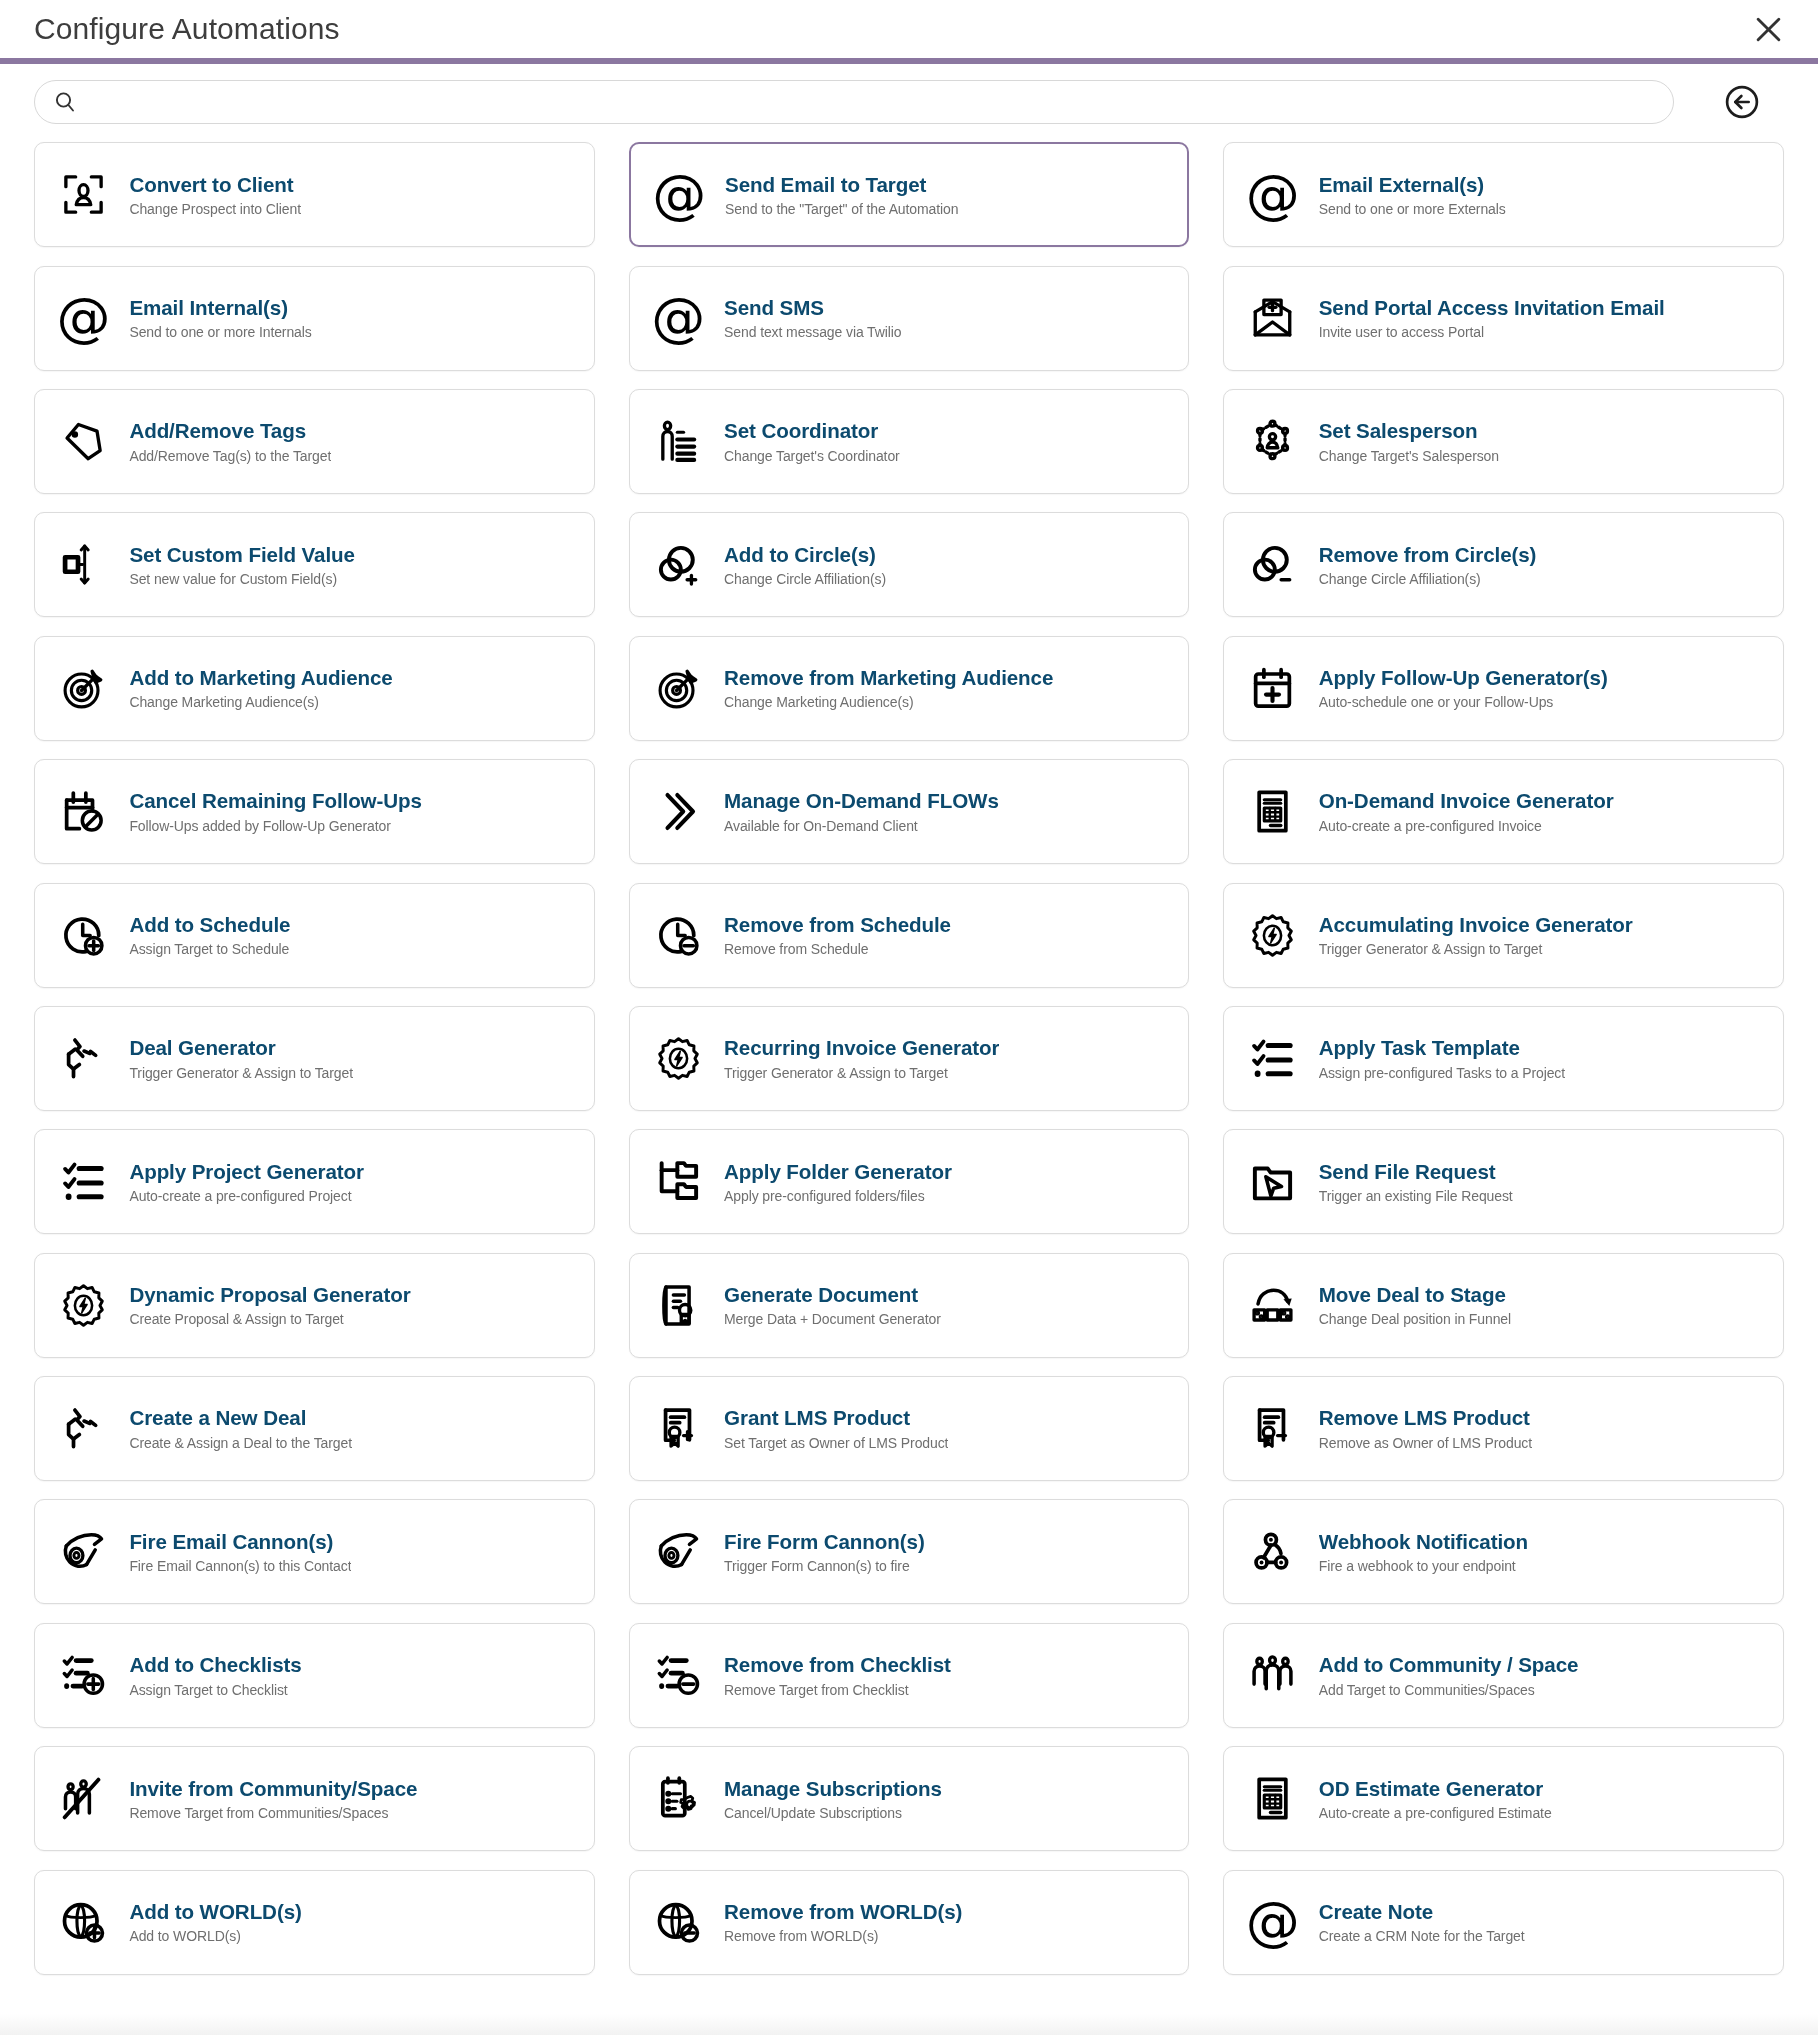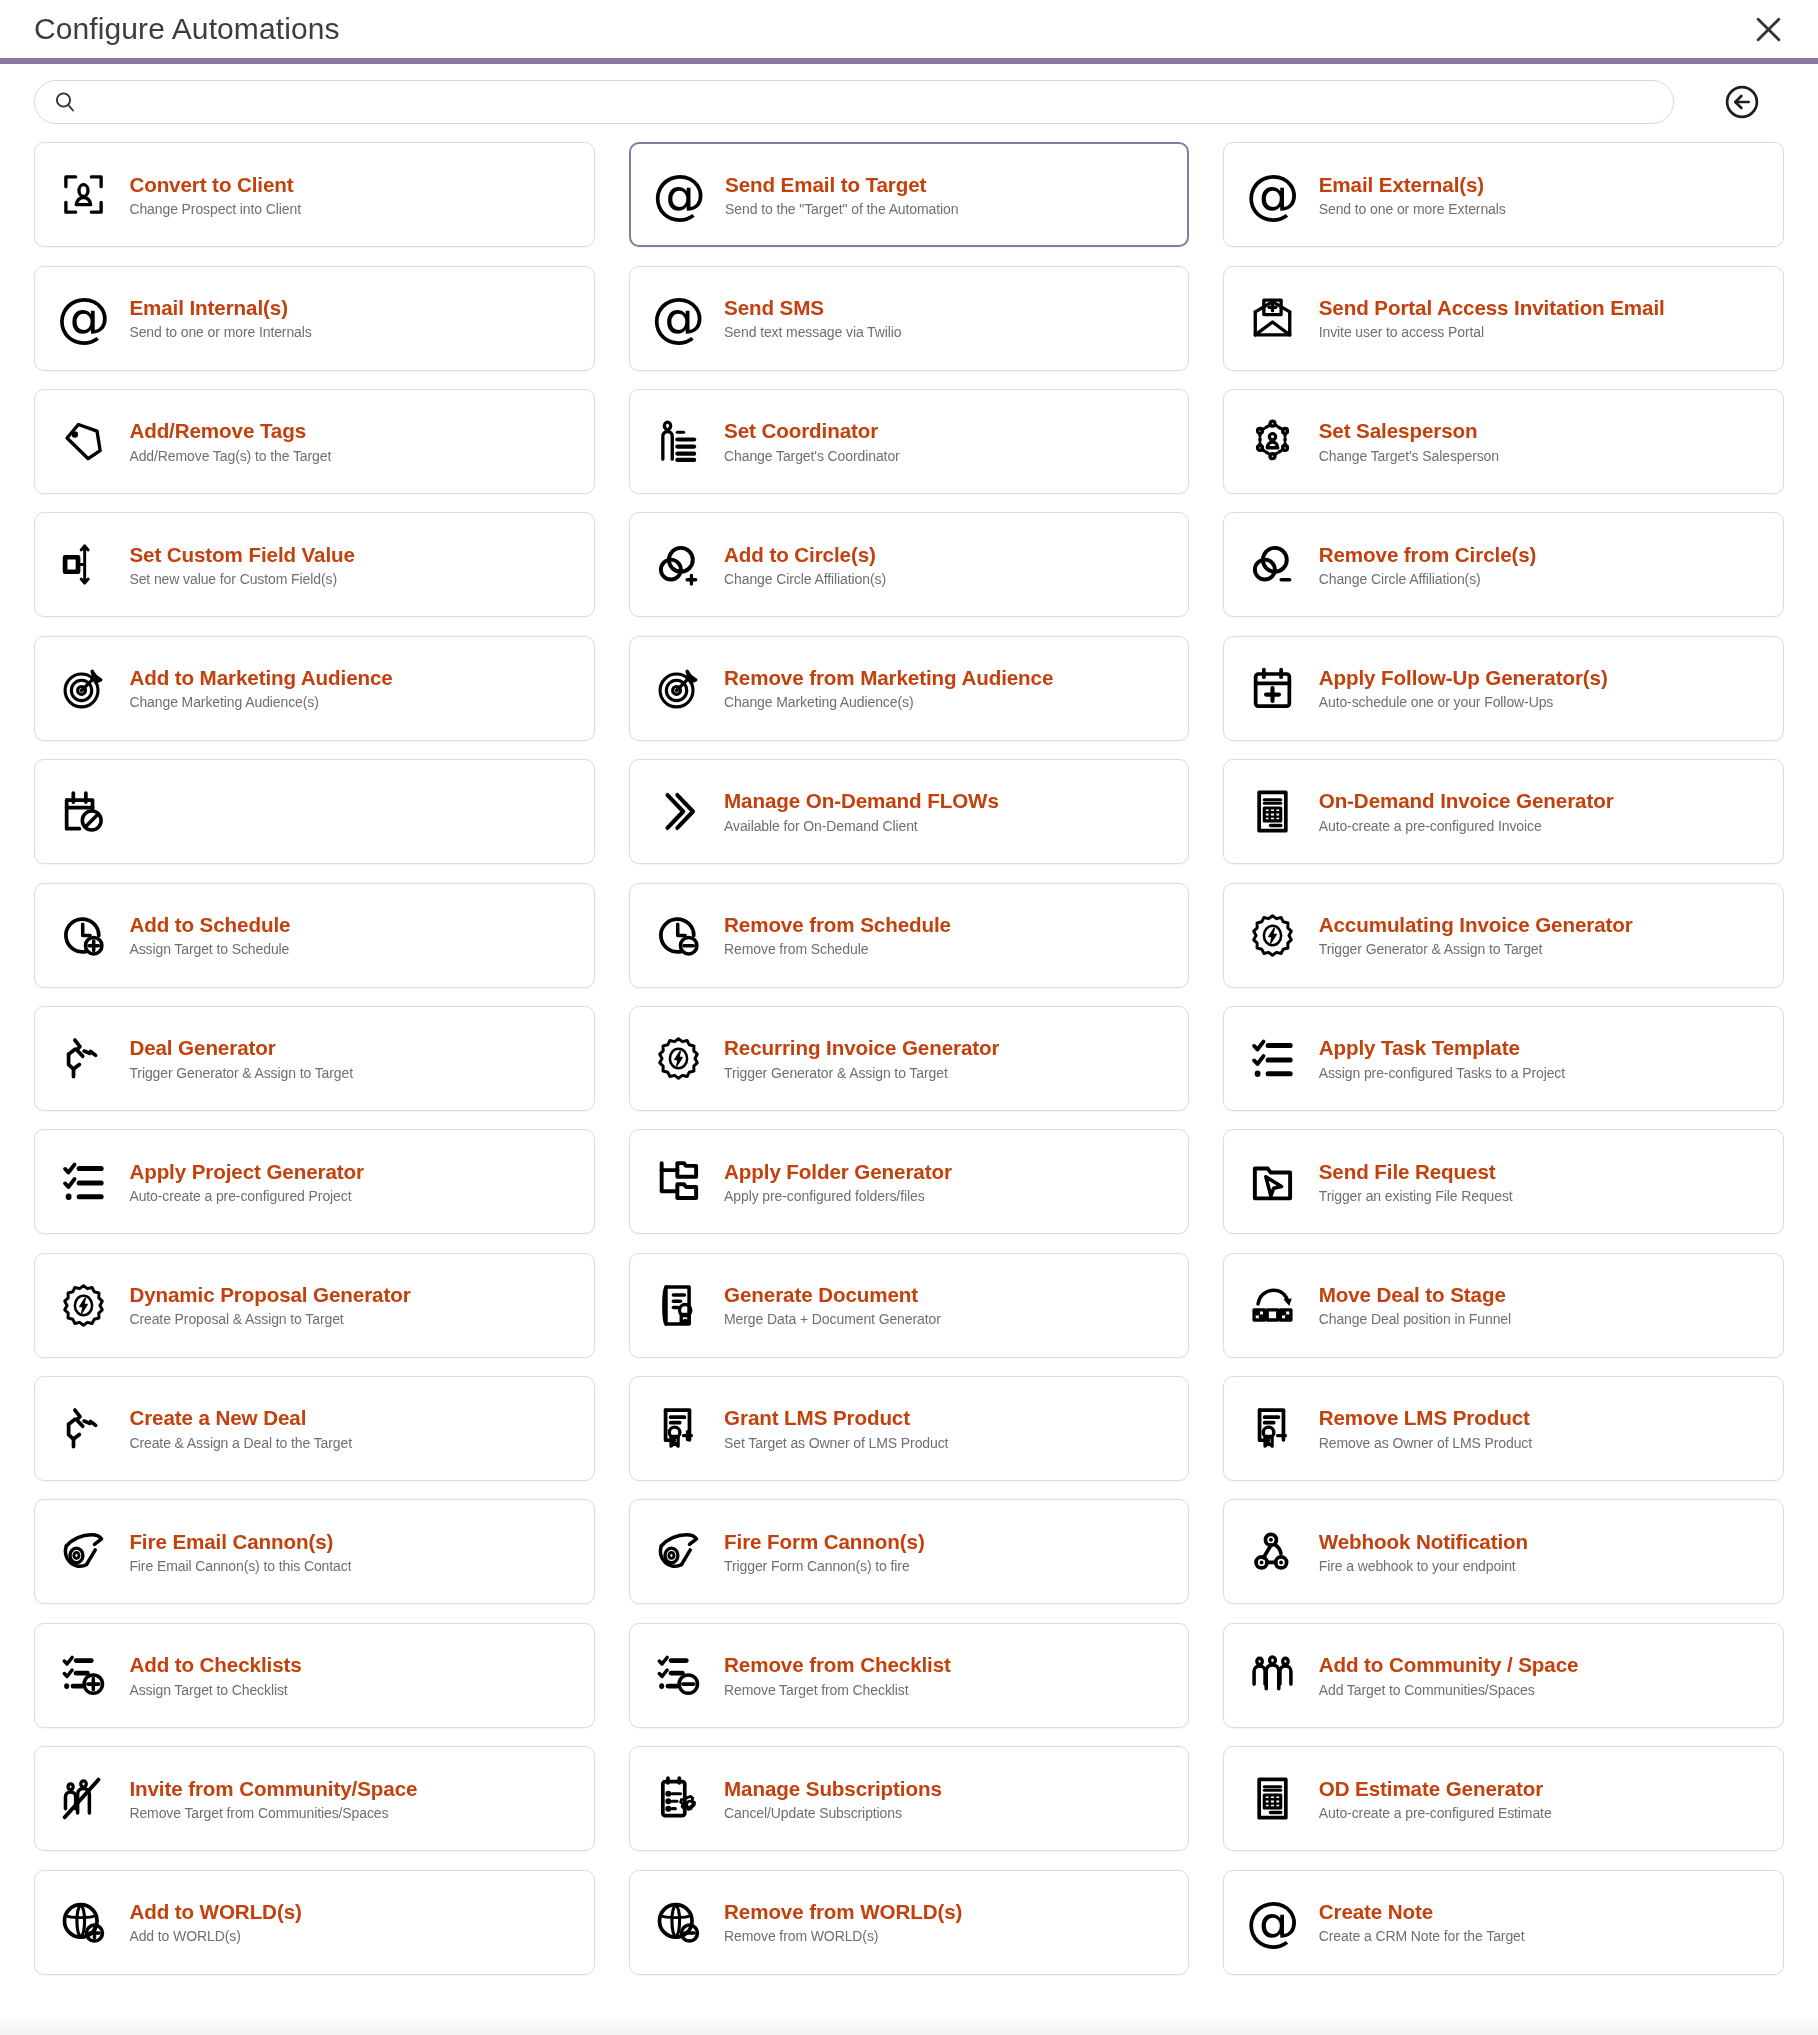--- a/index.html
+++ b/index.html
@@ -138,21 +138,21 @@
     display: flex;
     flex-direction: column;
     justify-content: center;
     gap: 4.3px;
     min-width: 0;
     overflow: hidden;
   }
   .card-title {
     font-size: 20.6px;
     font-weight: bold;
-    color: #c2410c;
+    color: #0c4a6e;
     white-space: nowrap;
     letter-spacing: -0.1px;
   }
   .card-sub {
     font-size: 14px;
     font-weight: 400;
     color: #6f6f6f;
     white-space: nowrap;
     letter-spacing: -0.1px;
   }
@@ -411,20 +411,24 @@
             <svg width="47" height="47" viewBox="0 0 24 24" fill="none" stroke="#000" stroke-width="1.7" stroke-linecap="round" stroke-linejoin="round">
               <path d="M3.4 6.2h13.2v5.4" stroke-width="1.9"></path>
               <path d="M3.4 6.2v14.6h6.5" stroke-width="1.9"></path>
               <line x1="3.4" y1="10" x2="16.6" y2="10" stroke-width="1.9"></line>
               <line x1="6.8" y1="2.6" x2="6.8" y2="7.2" stroke-width="1.9"></line>
               <line x1="13.2" y1="2.6" x2="13.2" y2="7.2" stroke-width="1.9"></line>
               <circle cx="16.2" cy="16.6" r="4.8" stroke-width="1.8"></circle>
               <line x1="12.9" y1="19.9" x2="19.5" y2="13.3" stroke-width="1.8"></line>
             </svg>
           </div>
+          <div class="card-text">
+            <div class="card-title">Cancel Remaining Follow-Ups</div>
+            <div class="card-sub">Follow-Ups added by Follow-Up Generator</div>
+          </div>
         </div>
         <div class="card">
           <div class="card-icon">
             <svg width="47" height="47" viewBox="0 0 24 24" fill="none" stroke="#000" stroke-width="1.7" stroke-linecap="round" stroke-linejoin="round">
               <polyline points="6.4,3.6 14.4,12 6.4,20.4" stroke-width="2.1"></polyline>
               <polyline points="11.4,3.6 19.4,12 11.4,20.4" stroke-width="2.1"></polyline>
             </svg>
           </div>
           <div class="card-text">
             <div class="card-title">Manage On-Demand FLOWs</div>

